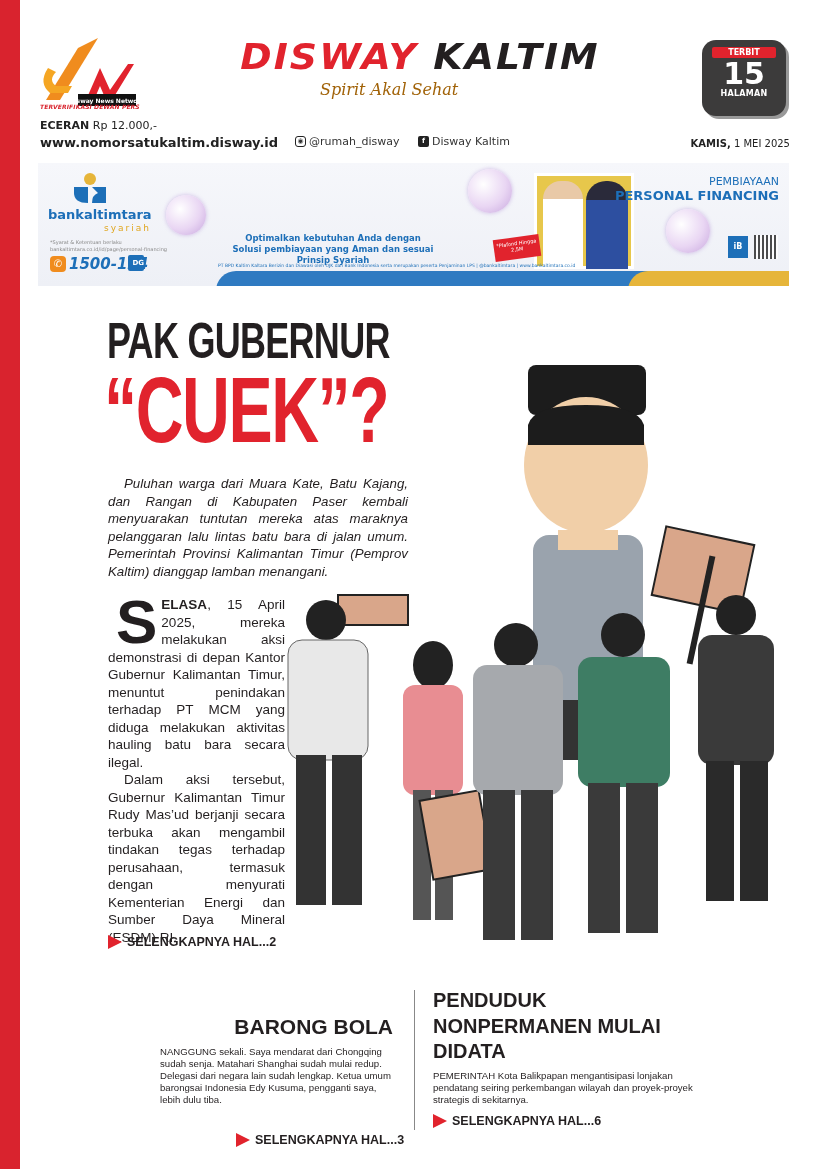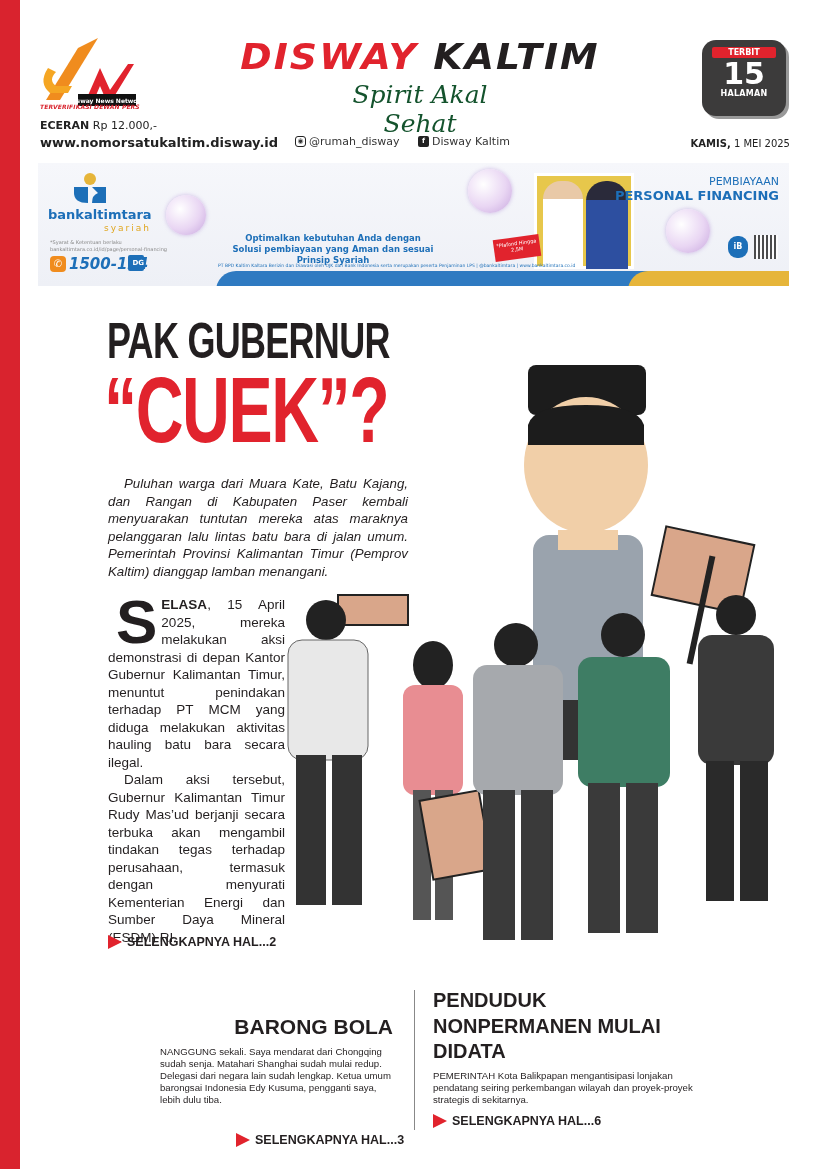--- a/index.html
+++ b/index.html
@@ -10,21 +10,21 @@
 
   
   .logo { position: absolute; left: 38px; top: 38px; width: 100px; height: 70px; }
   .logo-tag { position: absolute; left: 40px; top: 103px; font-size: 6px; font-style: italic; font-weight: bold; color: #d9232e; letter-spacing: 0.1px; }
   .price { position: absolute; left: 40px; top: 119px; font-size: 11px; color: #222; }
   .price b { font-weight: bold; }
   .site { position: absolute; left: 40px; top: 135px; font-size: 13px; font-weight: bold; color: #222; }
   .brand { position: absolute; left: 220px; top: 36px; width: 400px; text-align: center; font-family: "DejaVu Sans", sans-serif; font-weight: bold; font-style: italic; font-size: 36px; letter-spacing: 2px; transform: scaleX(1.05); }
   .brand .red { color: #e1232d; }
   .brand .dark { color: #231f20; }
-  .slogan { position: absolute; left: 320px; top: 80px; width: 200px; text-align: center; font-family: "DejaVu Serif", serif; font-style: italic; font-size: 25px; color: #14532d; }
+  .slogan { position: absolute; left: 320px; top: 80px; width: 200px; text-align: left; font-family: "DejaVu Serif", serif; font-style: italic; font-size: 16px; color: #a16207; }
   .social { position: absolute; top: 135px; font-size: 11px; color: #333; display: flex; align-items: center; gap: 3px; }
   .social .ic { display: inline-block; width: 11px; height: 11px; border: 1.6px solid #222; border-radius: 3px; font-size: 7px; line-height: 8px; text-align: center; font-weight: bold; }
   .social .fb { background: #222; color: #fff; border: none; line-height: 11px; border-radius: 2px; }
   .terbit-box { position: absolute; left: 702px; top: 40px; width: 84px; height: 76px; background: #3c3b3b; border-radius: 14px; box-shadow: 3px 3px 0 #999; color: #fff; text-align: center; }
   .terbit-label { display: inline-block; background: #e1232d; font-size: 8px; font-weight: bold; padding: 1px 16px; margin-top: 5px; border-radius: 2px; }
   .terbit-num { font-size: 30px; font-weight: bold; line-height: 30px; }
   .terbit-sub { font-size: 8px; font-weight: bold; letter-spacing: 0.3px; }
   .date { position: absolute; left: 690px; top: 138px; width: 100px; text-align: right; font-size: 10px; color: #222; }
   .date b { font-weight: bold; }
 
@@ -41,21 +41,21 @@
   .ad-bubble { position: absolute; border-radius: 50%; background: radial-gradient(circle at 35% 35%, #ffffff 0%, #e9d6f3 55%, #c7a6de 100%); box-shadow: 0 0 4px rgba(150,100,200,0.4); }
   .ad-headline { position: absolute; left: 190px; top: 10px; width: 200px; text-align: center; font-weight: bold; font-size: 21px; line-height: 24px; color: #f7d34a; text-shadow: 1px 1px 0 #1d6fb8, -1px -1px 0 #1d6fb8, 1px -1px 0 #1d6fb8, -1px 1px 0 #1d6fb8, 2px 2px 0 #114a80; }
   .ad-sub { position: absolute; left: 180px; top: 70px; width: 230px; text-align: center; font-size: 8.5px; font-weight: bold; color: #1d6fb8; line-height: 11px; }
   .ad-window { position: absolute; left: 496px; top: 10px; width: 100px; height: 96px; background: #e7c74b; border: 3px solid #fff; }
   .ad-person1 { position: absolute; left: 505px; top: 18px; width: 40px; height: 88px; background: linear-gradient(180deg, #e9c9a7 0 20%, #ffffff 20% 100%); border-radius: 18px 18px 0 0; }
   .ad-person2 { position: absolute; left: 548px; top: 18px; width: 42px; height: 88px; background: linear-gradient(180deg, #2a2a3a 0 22%, #2d4fa0 22% 100%); border-radius: 20px 20px 0 0; }
   .ad-promo { position: absolute; left: 456px; top: 74px; width: 46px; height: 22px; background: #e1232d; color: #fff; font-size: 5px; text-align: center; padding-top: 3px; transform: rotate(-8deg); }
   .ad-pemb { position: absolute; right: 10px; top: 12px; text-align: right; color: #1d6fb8; }
   .ad-pemb .l1 { font-size: 11px; }
   .ad-pemb .l2 { font-size: 13px; font-weight: bold; }
-  .ad-ib { position: absolute; left: 688px; top: 73px; width: 20px; height: 22px; background: #1d6fb8; color: #fff; font-size: 8px; font-weight: bold; text-align: center; line-height: 22px; border-radius: 9px; }
+  .ad-ib { position: absolute; left: 688px; top: 73px; width: 20px; height: 22px; background: #1d6fb8; color: #fff; font-size: 8px; font-weight: bold; text-align: center; line-height: 22px; }
   .ad-qr { position: absolute; left: 716px; top: 72px; width: 24px; height: 24px; background: repeating-linear-gradient(90deg, #222 0 2px, #fff 2px 4px), #222; opacity: 0.8; }
   .ad-footer { position: absolute; left: 180px; top: 100px; width: 565px; font-size: 4.5px; color: #1d6fb8; white-space: nowrap; overflow: hidden; }
   .ad-wave-blue { position: absolute; left: 178px; top: 108px; width: 520px; height: 20px; background: #2f7ac1; border-radius: 40px 0 0 0; }
   .ad-wave-gold { position: absolute; left: 590px; top: 108px; width: 170px; height: 20px; background: #e6b53a; border-radius: 40px 0 0 0; }
 
   
   .hl1 { position: absolute; left: 107px; top: 316px; font-family: "Liberation Sans", sans-serif; font-weight: bold; font-size: 50px; line-height: 50px; color: #231f20; transform: scaleX(0.72); transform-origin: left top; letter-spacing: -1px; white-space: nowrap; }
   .hl2 { position: absolute; left: 104px; top: 364px; font-family: "Liberation Sans", sans-serif; font-weight: bold; font-size: 92px; line-height: 92px; color: #e1232d; transform: scaleX(0.72); transform-origin: left top; letter-spacing: -2px; white-space: nowrap; }
 
   

